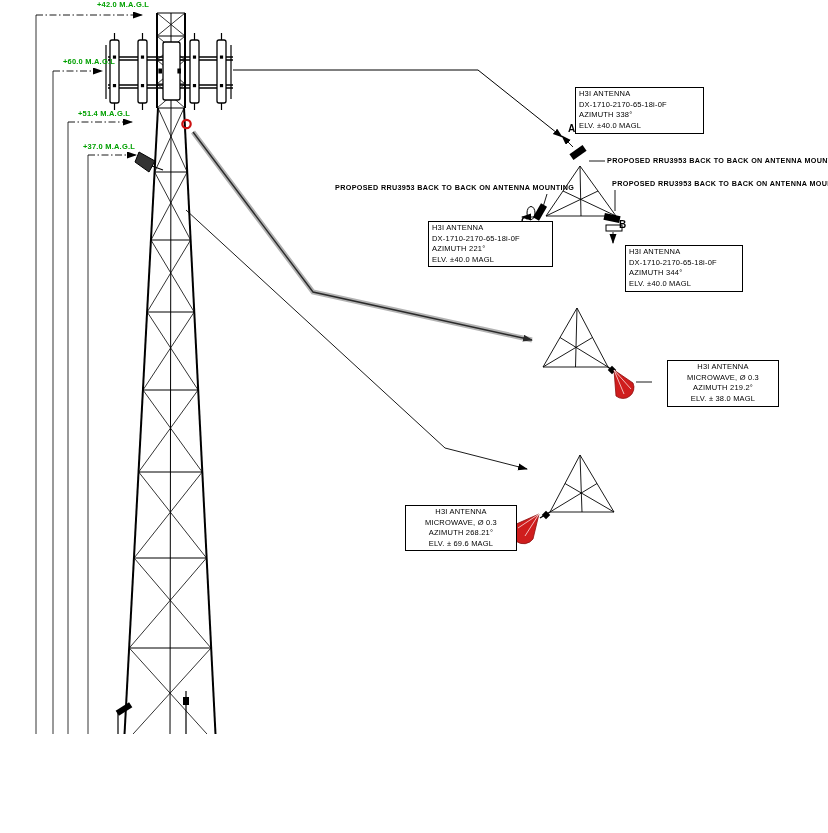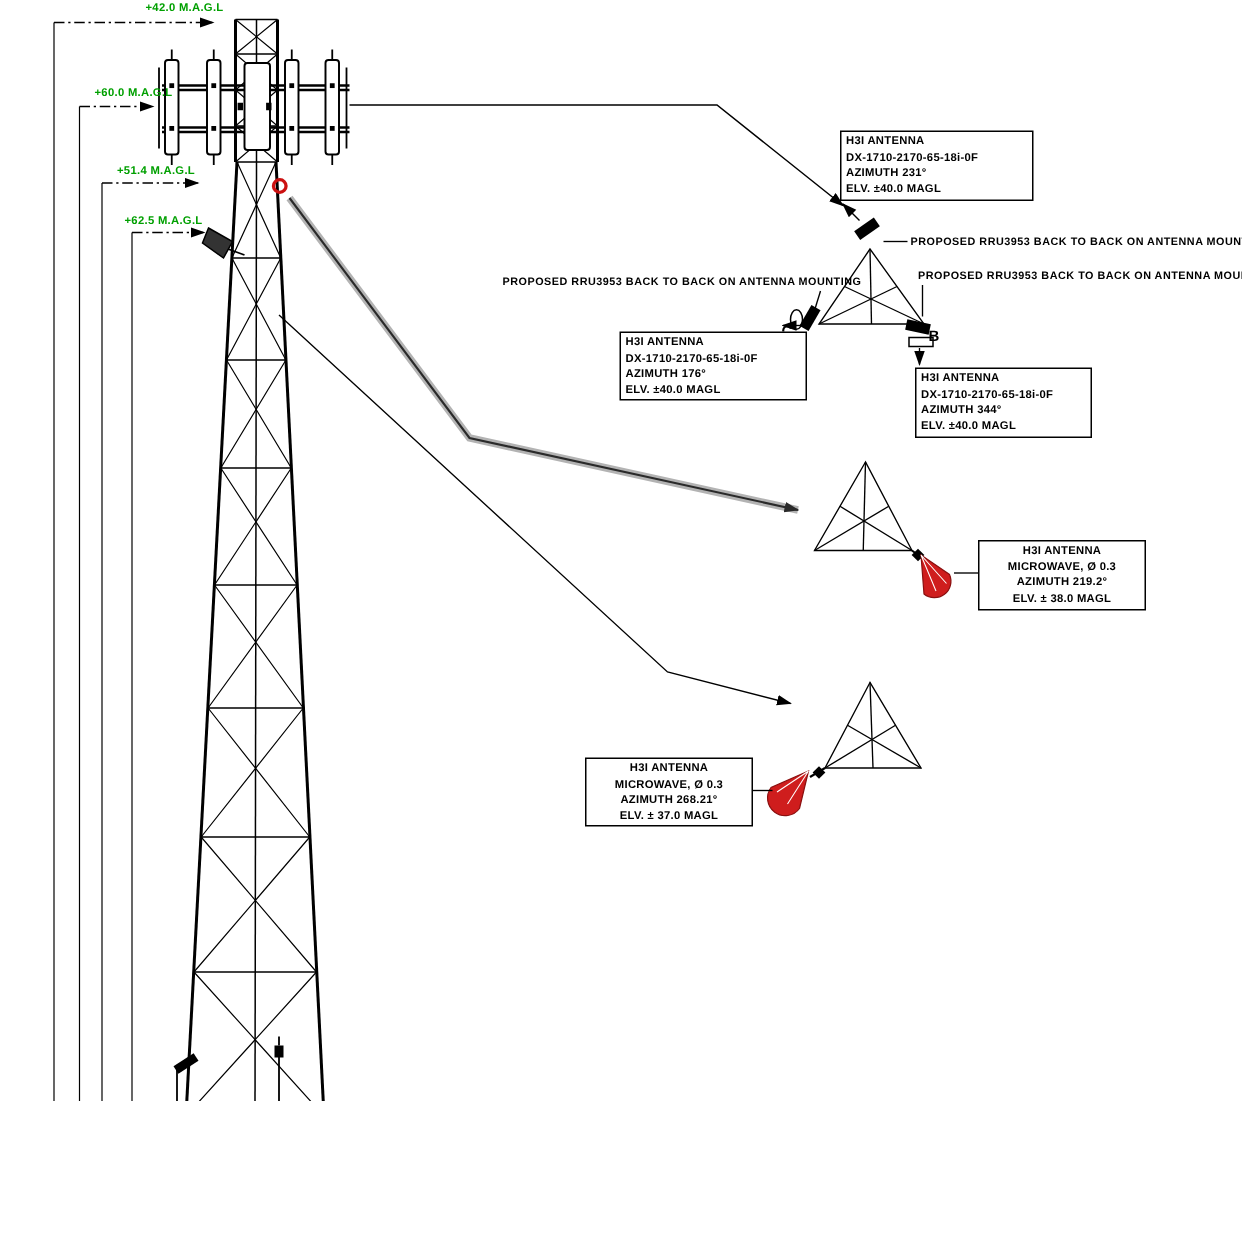--- a/index.html
+++ b/index.html
@@ -4,21 +4,21 @@
 <style>
   html,body{margin:0;padding:0;background:#fff;}
   .stage{position:relative;width:828px;height:734px;background:#fff;overflow:hidden;
          font-family:"Liberation Sans","DejaVu Sans",sans-serif;}
   svg{position:absolute;left:0;top:0;}
   .elev{position:absolute;color:#00a000;font-size:7.5px;font-weight:700;white-space:nowrap;letter-spacing:.2px;}
   .datum{position:absolute;color:#000;font-size:7px;font-weight:700;white-space:nowrap;letter-spacing:.3px;}
   .note{position:absolute;color:#000;font-size:7.2px;font-weight:700;white-space:nowrap;letter-spacing:.35px;}
   .pos{position:absolute;color:#000;font-size:10px;font-weight:700;}
   .tbox{position:absolute;border:1px solid #000;background:#fff;color:#000;
-        font-size:7.5px;font-weight:700;line-height:10.6px;padding:1px 3px 0 3px;letter-spacing:.2px;}
+        font-size:7.5px;font-weight:400;line-height:10.6px;padding:1px 3px 0 3px;letter-spacing:.2px;margin-left:15px;}
   .tbox.center{text-align:center;}
   .tbox div{white-space:nowrap;}
 </style>
 </head>
 <body>
 
 <div class="stage">
 
 <svg width="828" height="833" viewBox="0 0 828 833">
   <defs>
@@ -239,43 +239,43 @@
   </g>
   <g>
     <circle cx="124" cy="817.5" r="12.5" fill="none" stroke="#000" stroke-width="1"></circle>
     <path d="M106,816 H227" stroke="#000" stroke-width="1" fill="none"></path>
   </g>
 </svg>
 
 <div class="elev" style="left:97px;top:0px">+42.0 M.A.G.L</div>
 <div class="elev" style="left:63px;top:57px">+60.0 M.A.G.L</div>
 <div class="elev" style="left:78px;top:109px">+51.4 M.A.G.L</div>
-<div class="elev" style="left:83px;top:142px">+62.5 M.A.G.L</div>
+<div class="elev" style="left:83px;top:142px">+37.0 M.A.G.L</div>
 <div class="elev" style="left:36px;top:783px">GROUND LEVEL</div>
 <div class="datum" style="left:156px;top:809px">M.A.G.L</div>
 
 <div class="pos" style="left:568px;top:123px">A</div>
 <div class="pos" style="left:619px;top:219px">B</div>
 <div class="pos" style="left:521px;top:216px">C</div>
 
 <div class="note" style="left:607px;top:156px">PROPOSED RRU3953 BACK TO BACK ON ANTENNA MOUNTING</div>
 <div class="note" style="left:612px;top:179px">PROPOSED RRU3953 BACK TO BACK ON ANTENNA MOUNTING</div>
 <div class="note" style="left:335px;top:183px">PROPOSED RRU3953 BACK TO BACK ON ANTENNA MOUNTING</div>
 
 <div class="tbox" style="left:560px;top:87px;width:121px;height:44px">
   <div>H3I ANTENNA</div>
   <div>DX-1710-2170-65-18i-0F</div>
-  <div>AZIMUTH 231°</div>
+  <div>AZIMUTH 338°</div>
   <div>ELV. ±40.0 MAGL</div>
 </div>
 
 <div class="tbox" style="left:413px;top:221px;width:117px;height:43px">
   <div>H3I ANTENNA</div>
   <div>DX-1710-2170-65-18i-0F</div>
-  <div>AZIMUTH 176°</div>
+  <div>AZIMUTH 221°</div>
   <div>ELV. ±40.0 MAGL</div>
 </div>
 
 <div class="tbox" style="left:610px;top:245px;width:110px;height:44px">
   <div>H3I ANTENNA</div>
   <div>DX-1710-2170-65-18i-0F</div>
   <div>AZIMUTH 344°</div>
   <div>ELV. ±40.0 MAGL</div>
 </div>
 
@@ -283,16 +283,16 @@
   <div>H3I ANTENNA</div>
   <div>MICROWAVE, Ø 0.3</div>
   <div>AZIMUTH 219.2°</div>
   <div>ELV. ± 38.0 MAGL</div>
 </div>
 
 <div class="tbox center" style="left:390px;top:505px;width:104px;height:43px">
   <div>H3I ANTENNA</div>
   <div>MICROWAVE, Ø 0.3</div>
   <div>AZIMUTH 268.21°</div>
-  <div>ELV. ± 37.0 MAGL</div>
+  <div>ELV. ± 69.6 MAGL</div>
 </div>
 
 </div>
 
 </body></html>

